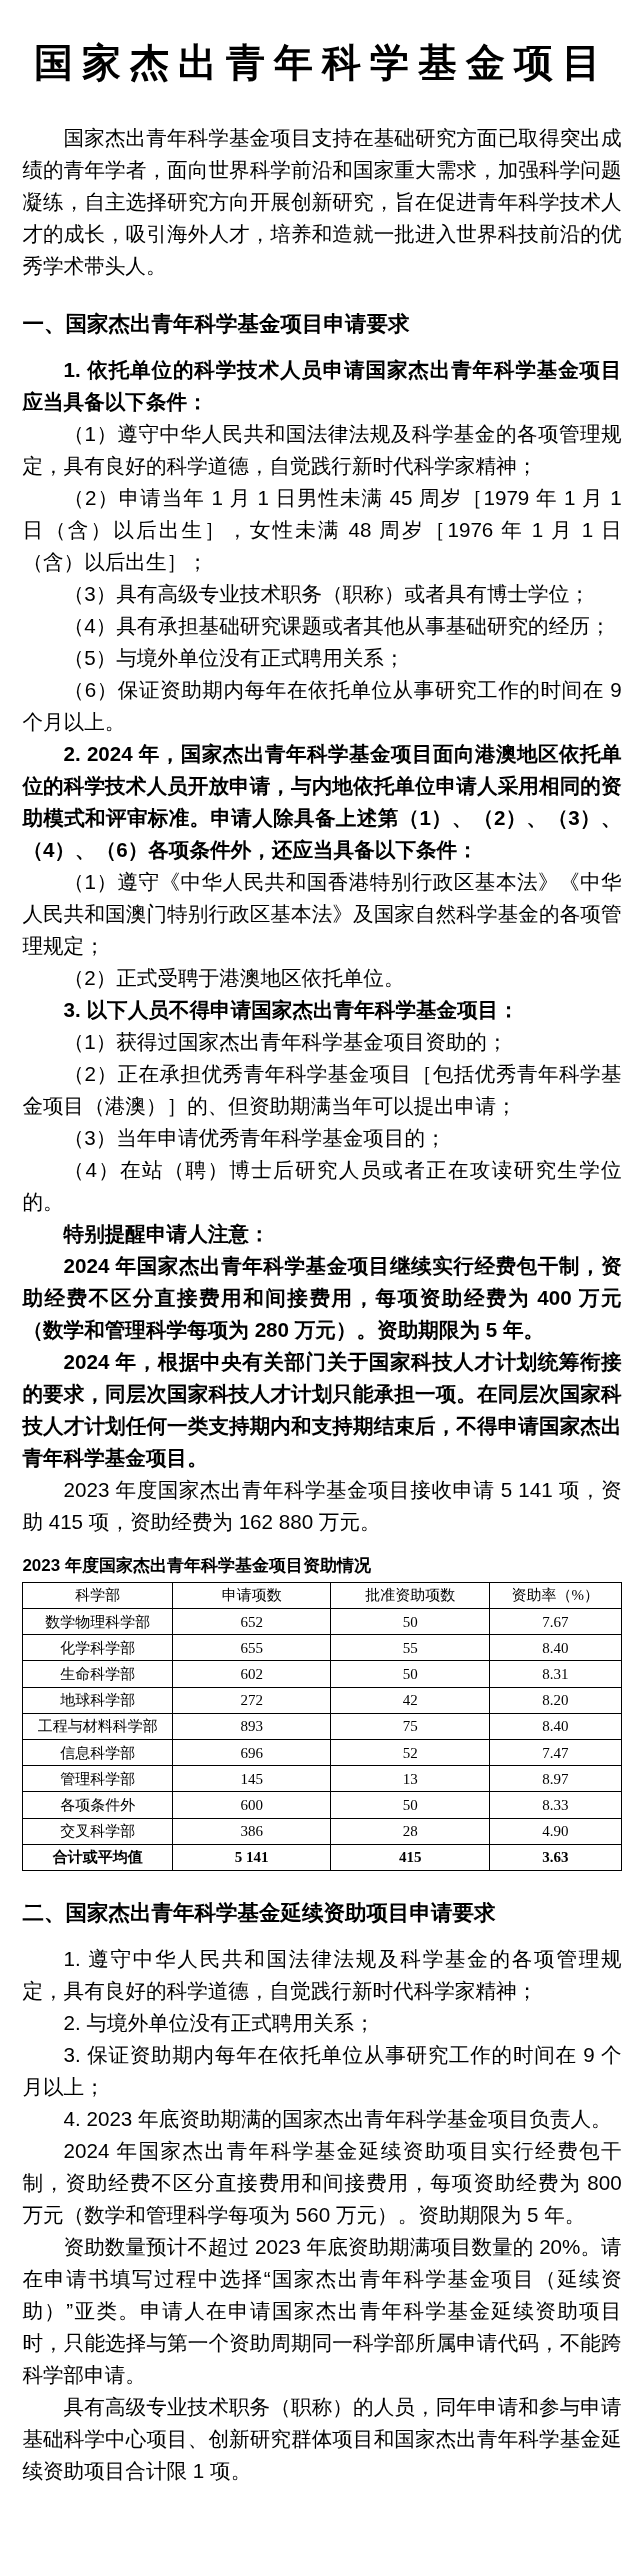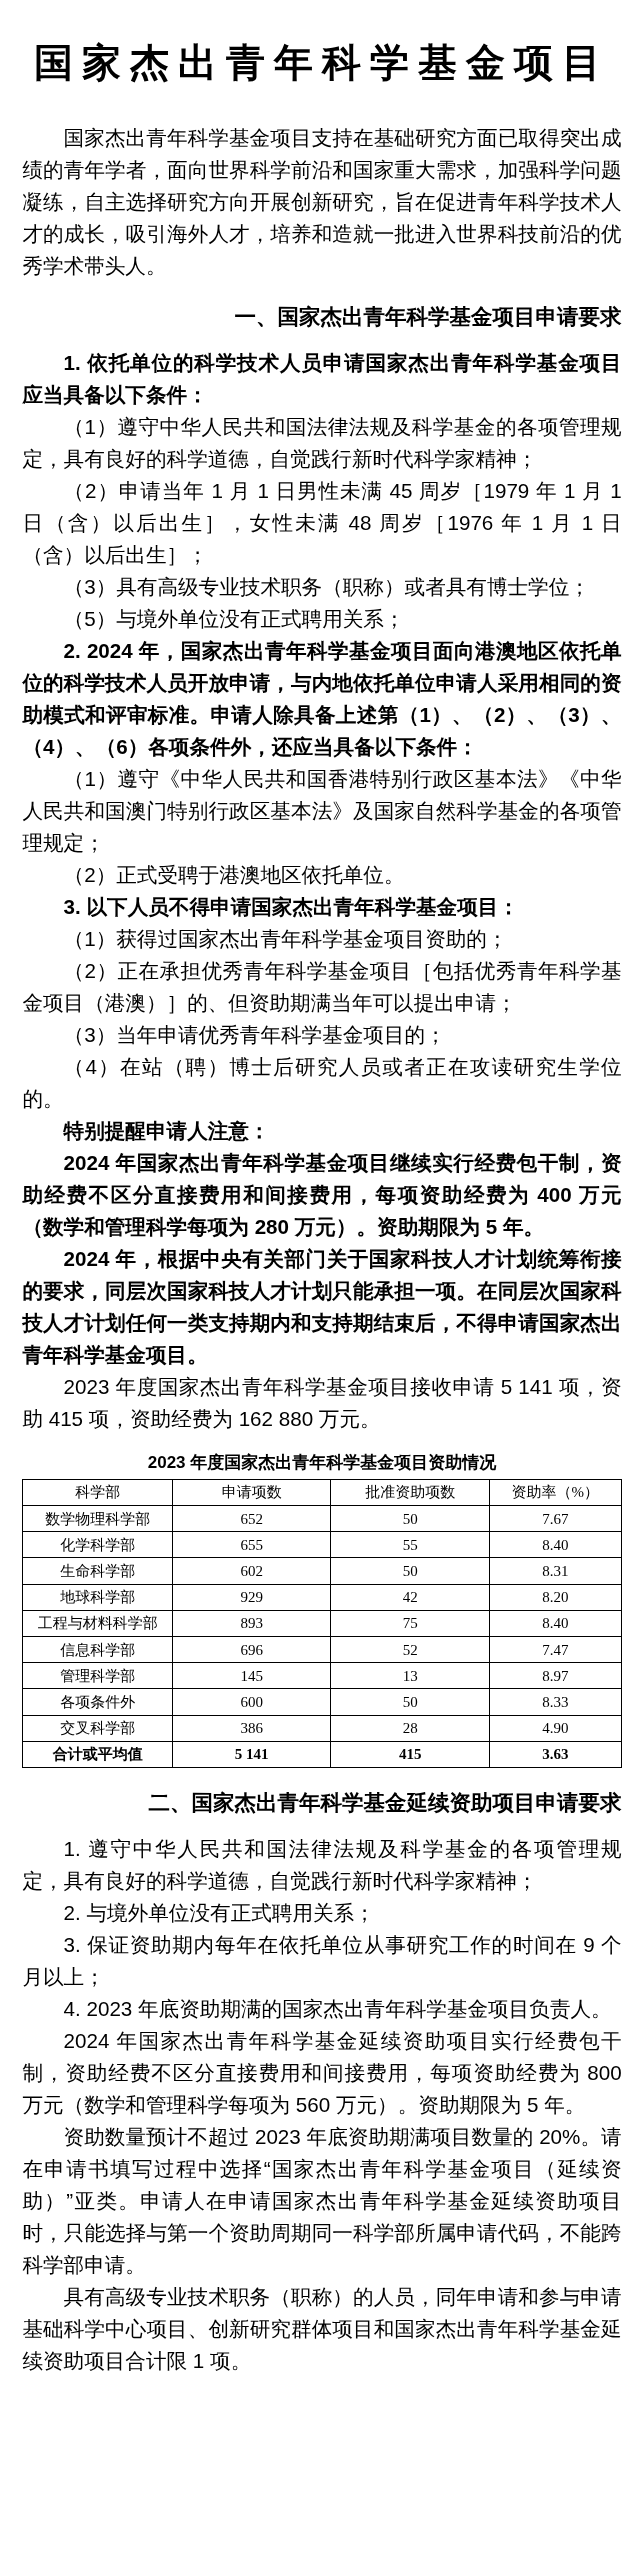--- a/index.html
+++ b/index.html
@@ -35,35 +35,34 @@
     font-size: 20.6px;
     line-height: 32px;
     text-align: justify;
     text-indent: 2em;
     font-family: Liberation Sans, sans-serif;
   }
   p.h {
     font-family: "Liberation Sans", "DejaVu Sans", sans-serif;
     font-weight: bold;
     font-size: 21.5px;
-    margin: 20px 0 16px 0;
-    text-align: right;
+    margin: 27px 0 16px 0;
   }
   p.bsans {
     font-family: "Liberation Sans", "DejaVu Sans", sans-serif;
     font-weight: bold;
   }
   p.bserif {
     font-weight: bold;
   }
   .table-title {
     font-family: "Liberation Sans", "DejaVu Sans", sans-serif;
     font-weight: bold;
     font-size: 17px;
-    text-align: center;
+    text-align: left;
     margin: 16px 0 5.4px 0;
   }
   table.fund-table {
     width: 100%;
     border-collapse: collapse;
     table-layout: fixed;
     margin: 0 0 9px 0;
   }
   table.fund-table th,
   table.fund-table td {
@@ -91,21 +90,23 @@
   <h1 class="doc-title">国家杰出青年科学基金项目</h1>
 
   <p class="body-p">国家杰出青年科学基金项目支持在基础研究方面已取得突出成绩的青年学者，面向世界科学前沿和国家重大需求，加强科学问题凝练，自主选择研究方向开展创新研究，旨在促进青年科学技术人才的成长，吸引海外人才，培养和造就一批进入世界科技前沿的优秀学术带头人。</p>
 
   <p class="h">一、国家杰出青年科学基金项目申请要求</p>
 
   <p class="body-p bsans">1. 依托单位的科学技术人员申请国家杰出青年科学基金项目应当具备以下条件：</p>
   <p class="body-p">（1）遵守中华人民共和国法律法规及科学基金的各项管理规定，具有良好的科学道德，自觉践行新时代科学家精神；</p>
   <p class="body-p">（2）申请当年 1 月 1 日男性未满 45 周岁［1979 年 1 月 1 日（含）以后出生］，女性未满 48 周岁［1976 年 1 月 1 日（含）以后出生］；</p>
   <p class="body-p">（3）具有高级专业技术职务（职称）或者具有博士学位；</p>
+  <p class="body-p">（4）具有承担基础研究课题或者其他从事基础研究的经历；</p>
   <p class="body-p">（5）与境外单位没有正式聘用关系；</p>
+  <p class="body-p">（6）保证资助期内每年在依托单位从事研究工作的时间在 9 个月以上。</p>
   <p class="body-p bsans">2. 2024 年，国家杰出青年科学基金项目面向港澳地区依托单位的科学技术人员开放申请，与内地依托单位申请人采用相同的资助模式和评审标准。申请人除具备上述第（1）、（2）、（3）、（4）、（6）各项条件外，还应当具备以下条件：</p>
   <p class="body-p">（1）遵守《中华人民共和国香港特别行政区基本法》《中华人民共和国澳门特别行政区基本法》及国家自然科学基金的各项管理规定；</p>
   <p class="body-p">（2）正式受聘于港澳地区依托单位。</p>
   <p class="body-p bsans">3. 以下人员不得申请国家杰出青年科学基金项目：</p>
   <p class="body-p">（1）获得过国家杰出青年科学基金项目资助的；</p>
   <p class="body-p">（2）正在承担优秀青年科学基金项目［包括优秀青年科学基金项目（港澳）］的、但资助期满当年可以提出申请；</p>
   <p class="body-p">（3）当年申请优秀青年科学基金项目的；</p>
   <p class="body-p">（4）在站（聘）博士后研究人员或者正在攻读研究生学位的。</p>
   <p class="body-p bsans">特别提醒申请人注意：</p>
   <p class="body-p bserif">2024 年国家杰出青年科学基金项目继续实行经费包干制，资助经费不区分直接费用和间接费用，每项资助经费为 400 万元（数学和管理科学每项为 280 万元）。资助期限为 5 年。</p>
@@ -141,21 +142,21 @@
         <td>8.40</td>
       </tr>
       <tr>
         <td>生命科学部</td>
         <td>602</td>
         <td>50</td>
         <td>8.31</td>
       </tr>
       <tr>
         <td>地球科学部</td>
-        <td>929</td>
+        <td>272</td>
         <td>42</td>
         <td>8.20</td>
       </tr>
       <tr>
         <td>工程与材料科学部</td>
         <td>893</td>
         <td>75</td>
         <td>8.40</td>
       </tr>
       <tr>

